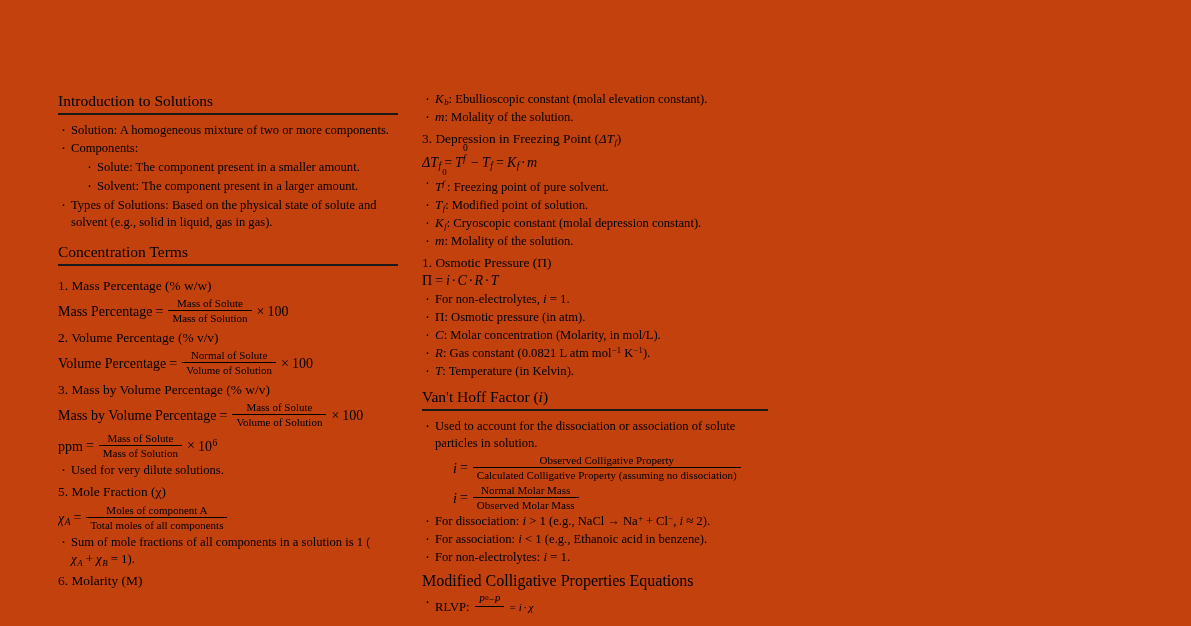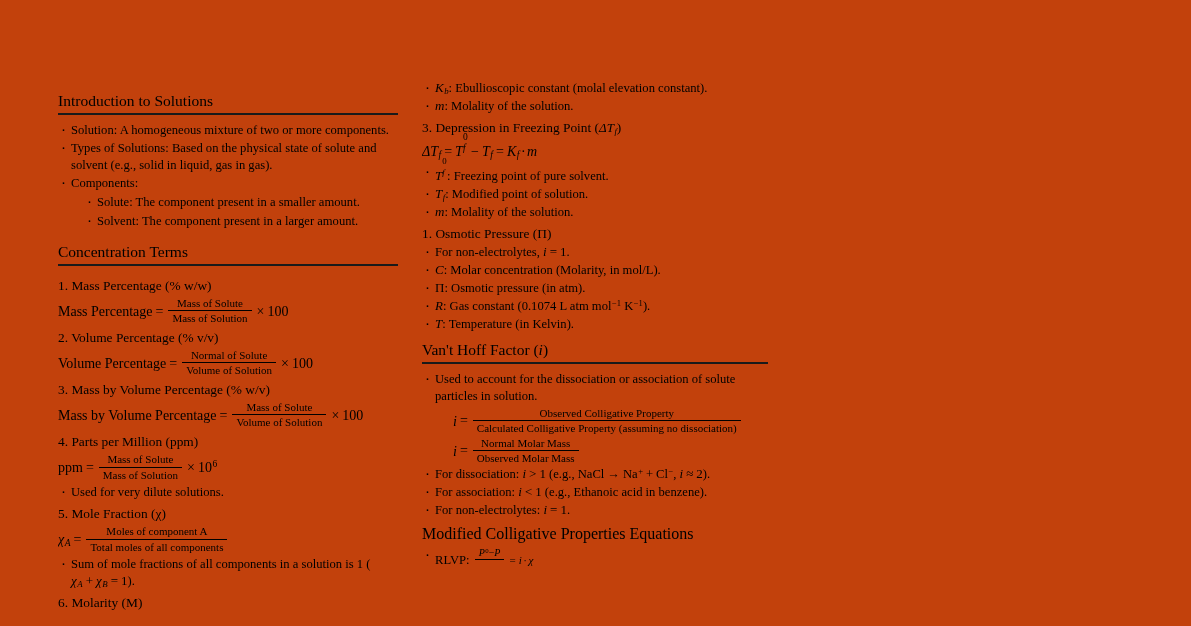--- a/index.html
+++ b/index.html
@@ -180,33 +180,33 @@
 
       <h2 class="section">Introduction to Solutions</h2>
 
       <div class="sect-gap-sm"></div>
 
       <ul class="bullets">
         <li>
           <span>Solution: A homogeneous mixture of two or more components.</span>
         </li>
         <li>
-          <span>Types of Solutions: Based on the physical state of solute and solvent (e.g., solid in liquid, gas in gas).</span>
-        </li>
-        <li>
           <span>Components:</span>
           <ul class="bullets">
             <li>
               <span>Solute: The component present in a smaller amount.</span>
             </li>
             <li>
               <span>Solvent: The component present in a larger amount.</span>
             </li>
           </ul>
         </li>
+        <li>
+          <span>Types of Solutions: Based on the physical state of solute and solvent (e.g., solid in liquid, gas in gas).</span>
+        </li>
       </ul>
 
       <div class="sect-gap"></div>
 
       <h2 class="section">Concentration Terms</h2>
 
       <div class="sect-gap-sm"></div>
 
       <p class="numline">1. Mass Percentage (% w/w)</p>
       <span class="math">
@@ -216,21 +216,20 @@
       <p class="numline">2. Volume Percentage (% v/v)</p>
       <span class="math">
         <span class="mup">Volume Percentage</span><span class="mo">=</span><span class="frac fs"><span class="num">Normal of Solute</span><span class="den">Volume of Solution</span></span><span class="mo">×</span><span class="mup">100</span>
       </span>
 
       <p class="numline">3. Mass by Volume Percentage (% w/v)</p>
       <span class="math">
         <span class="mup">Mass by Volume Percentage</span><span class="mo">=</span><span class="frac fs"><span class="num">Mass of Solute</span><span class="den">Volume of Solution</span></span><span class="mo">×</span><span class="mup">100</span>
       </span>
 
-      <p class="numline">4. Parts per Million (ppm)</p>
       <span class="math">
         <span class="mup">ppm</span><span class="mo">=</span><span class="frac fs"><span class="num">Mass of Solute</span><span class="den">Mass of Solution</span></span><span class="mo">×</span><span class="mup">10</span><span class="msup">6</span>
       </span>
 
       <ul class="bullets">
         <li>
           <span>Used for very dilute solutions.</span>
         </li>
       </ul>
 
@@ -245,21 +244,21 @@
           <span class="math inline"><span class="mi">χ</span><span class="msub">A</span><span class="mo">+</span><span class="mi">χ</span><span class="msub">B</span><span class="mo">=</span><span class="mup">1</span></span><span>).</span>
         </li>
       </ul>
 
       <p class="numline">6. Molarity (M)</p>
 
     </div>
   </div>
 
   <div class="column" id="col-right">
-    <div class="colinner" style="top:80px;">
+    <div class="colinner" style="top:91px;">
 
       <ul class="bullets">
         <li>
           <span class="math inline"><span class="mi">K</span><span class="msub">b</span></span><span>: Ebullioscopic constant (molal elevation constant).</span>
         </li>
         <li>
           <span class="math inline mi">m</span><span>: Molality of the solution.</span>
         </li>
       </ul>
 
@@ -272,41 +271,47 @@
       </span>
 
       <ul class="bullets">
         <li>
           <span class="math inline"><span class="mi">T</span><span class="subsup"><span class="up">0</span><span class="dn">f</span></span></span><span>: Freezing point of pure solvent.</span>
         </li>
         <li>
           <span class="math inline"><span class="mi">T</span><span class="msub">f</span></span><span>: Modified point of solution.</span>
         </li>
         <li>
+          <span class="math inline"><span class="mi">K</span><span class="msub">f</span></span><span>: Cryoscopic constant (molal depression constant).</span>
+        </li>
+        <li>
           <span class="math inline mi">m</span><span>: Molality of the solution.</span>
         </li>
       </ul>
 
       <p class="numline">
         <span>1. Osmotic Pressure (</span><span class="mup">Π</span><span>)</span>
       </p>
 
+      <span class="math">
+        <span class="mup">Π</span><span class="mo">=</span><span class="mi">i</span><span class="mo tight">·</span><span class="mi">C</span><span class="mo tight">·</span><span class="mi">R</span><span class="mo tight">·</span><span class="mi">T</span>
+      </span>
 
       <ul class="bullets">
         <li>
           <span>For non-electrolytes, </span><span class="math inline"><span class="mi">i</span><span class="mo">=</span><span class="mup">1</span></span><span>.</span>
         </li>
         <li>
+          <span class="math inline mup">Π</span><span>: Osmotic pressure (in atm).</span>
+        </li>
+        <li>
           <span class="math inline mi">C</span><span>: Molar concentration (Molarity, in mol/L).</span>
         </li>
         <li>
-          <span class="math inline mup">Π</span><span>: Osmotic pressure (in atm).</span>
-        </li>
-        <li>
-          <span class="math inline mi">R</span><span>: Gas constant (0.1074 L atm mol</span><span class="msup">−1</span><span> K</span><span class="msup">−1</span><span>).</span>
+          <span class="math inline mi">R</span><span>: Gas constant (0.0821 L atm mol</span><span class="msup">−1</span><span> K</span><span class="msup">−1</span><span>).</span>
         </li>
         <li>
           <span class="math inline mi">T</span><span>: Temperature (in Kelvin).</span>
         </li>
       </ul>
 
       <div class="sect-gap-sm"></div>
 
       <h2 class="section">
         <span>Van't Hoff Factor (</span><span class="mi">i</span><span>)</span>

